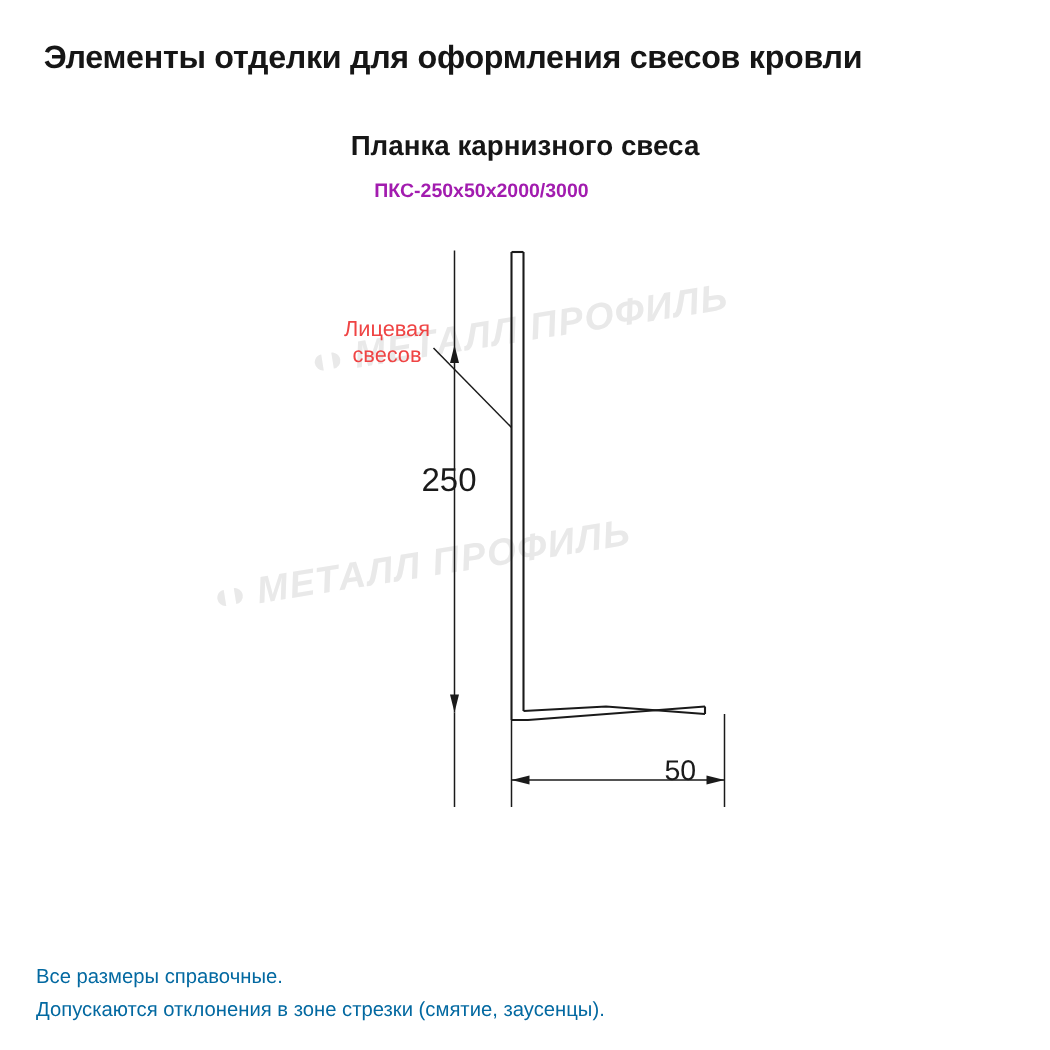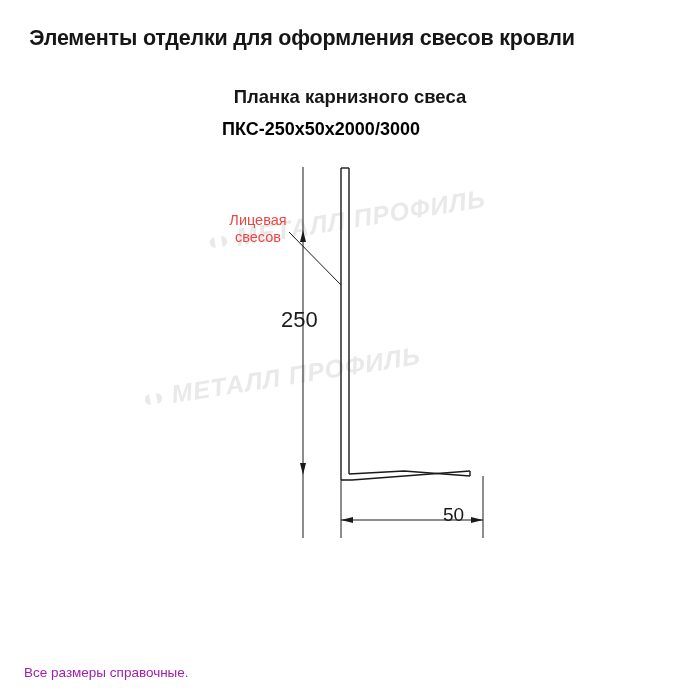--- a/index.html
+++ b/index.html
@@ -45,23 +45,23 @@
     font-weight: bold;
     color: #161616;
   }
 
   .sub-title-2 {
     position: absolute;
     top: 119px;
     left: 0;
     width: 642px;
     text-align: center;
-    font-size: 18px;
+    font-size: 13px;
     font-weight: bold;
-    color: #000000;
+    color: #a21caf;
   }
 
   
   .drawing {
     position: absolute;
     top: 150px;
     left: 0;
     width: 700px;
     height: 430px;
   }
@@ -119,21 +119,21 @@
     margin-left: 44px;
   }
 
   
   .footer {
     position: absolute;
     left: 24px;
     bottom: 16px;
     font-size: 13.5px;
     line-height: 22px;
-    color: #a21caf;
+    color: #0369a1;
   }
 </style>
 </head>
 <body>
 
 <div class="page">
 
   <div class="main-title">Элементы отделки для оформления свесов кровли</div>
   <div class="sub-title">Планка карнизного свеса</div>
   <div class="sub-title-2">ПКС-250х50х2000/3000</div>
@@ -179,15 +179,16 @@
   <div class="face-label">
     <span>Лицевая</span><br>
     <span>свесов</span>
   </div>
 
   <div class="dim-250">250</div>
   <div class="dim-50">50</div>
 
   <div class="footer">
     <div>Все размеры справочные.</div>
+    <div>Допускаются отклонения в зоне стрезки (смятие, заусенцы).</div>
   </div>
 
 </div>
 
 </body></html>

